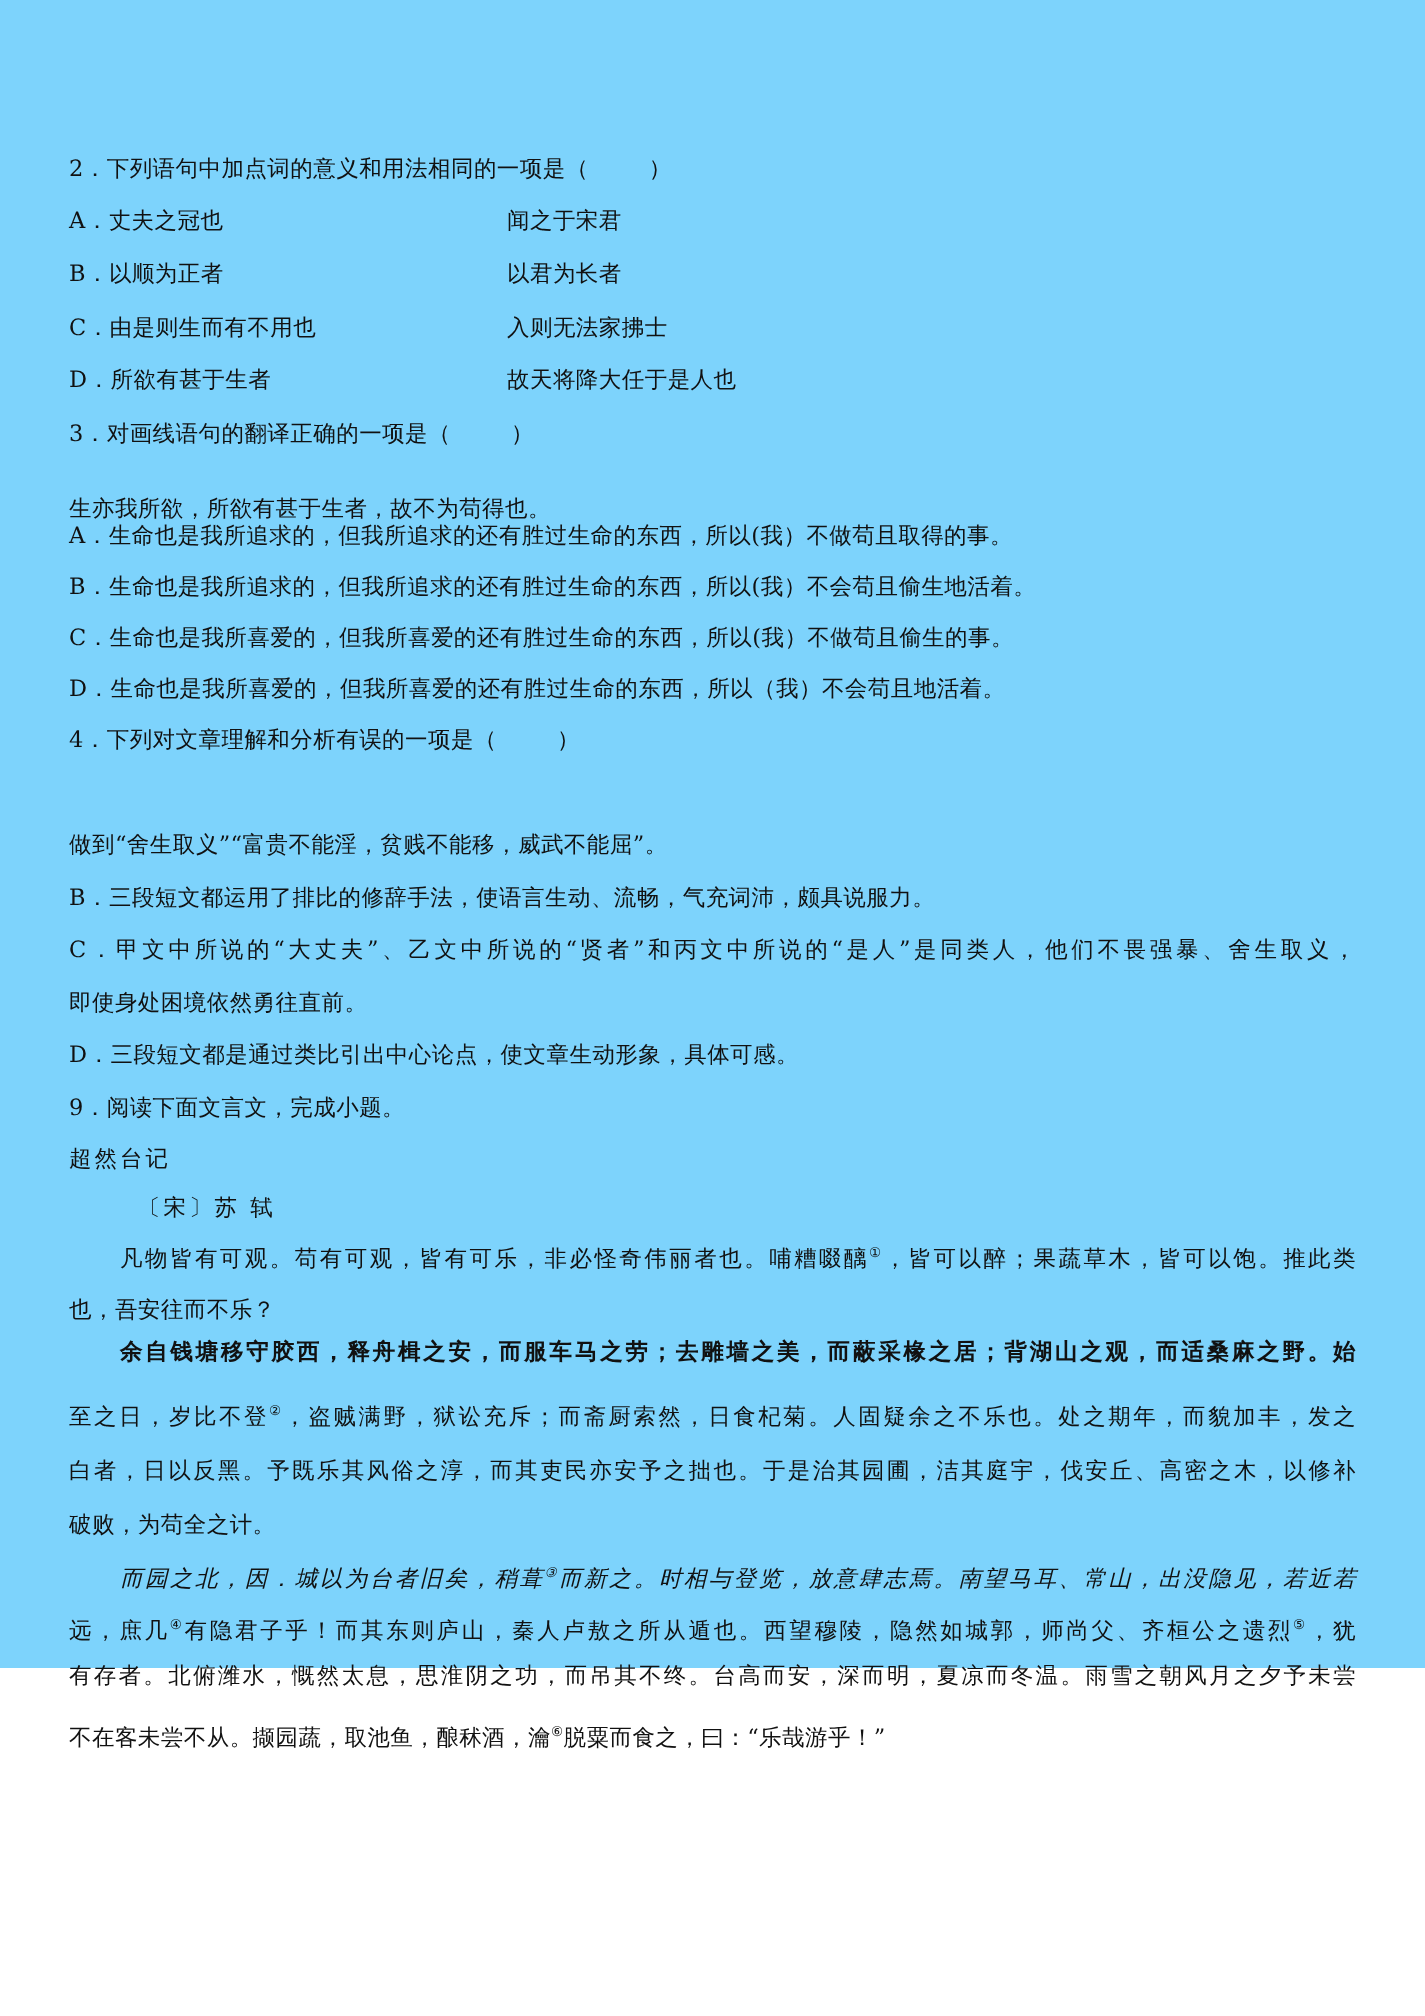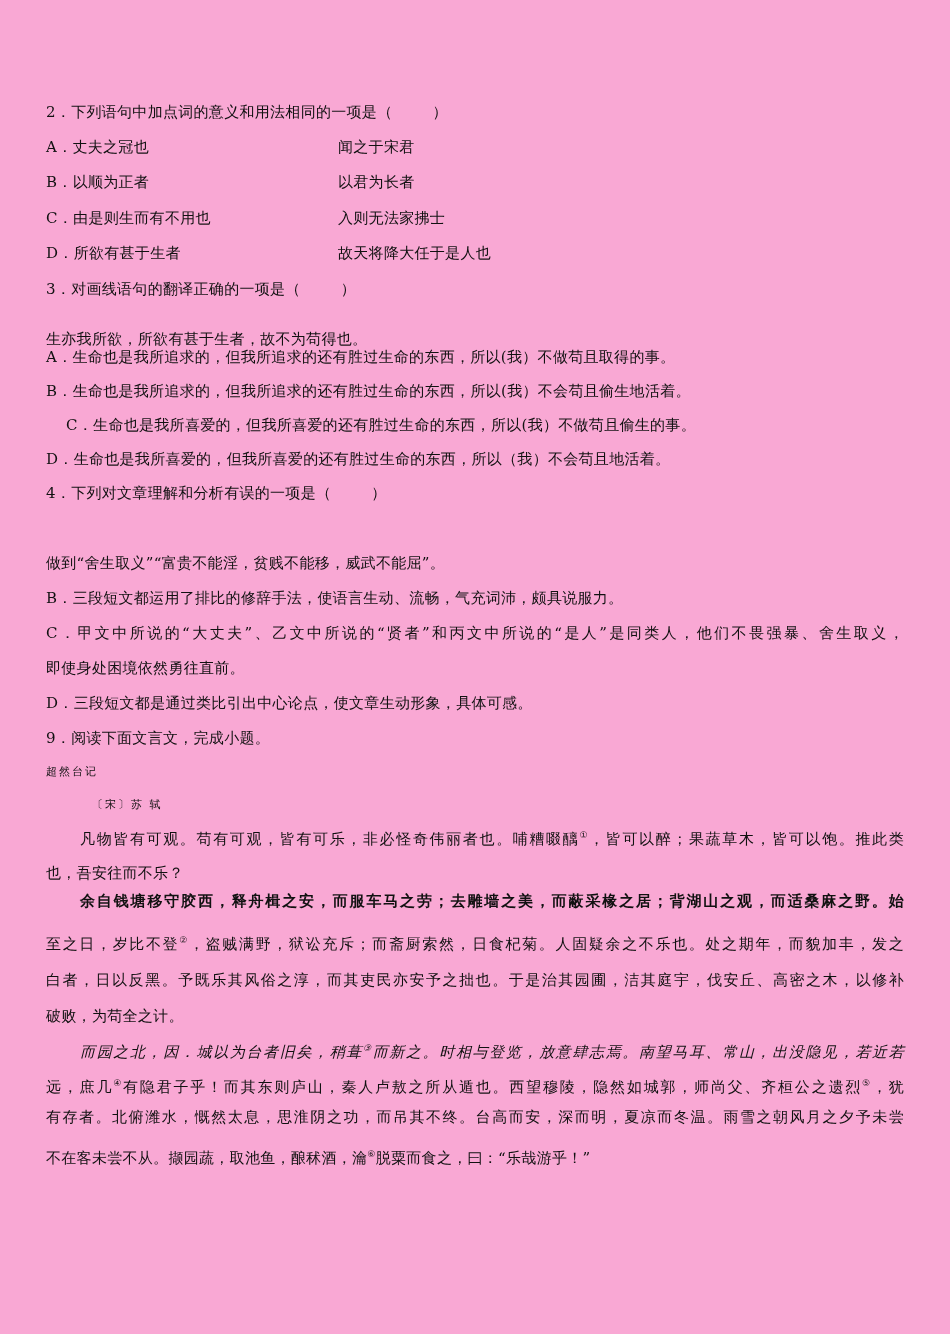--- a/index.html
+++ b/index.html
@@ -12,22 +12,22 @@
       height: 1344px;
       position: relative;
       overflow: hidden;
       color: #111111;
       font-family: "DejaVu Serif", "Liberation Serif", serif;
     }
     .page {
       position: absolute;
       left: 0; top: 0;
       width: 950px;
-      height: 1334px;
-      background: #f9a8d4;
+      height: 1112px;
+      background: #7dd3fc;
     }
     .line {
       position: absolute;
       left: 46px;
       font-size: 15px;
       line-height: 20px;
       white-space: nowrap;
       letter-spacing: 0.3px;
     }
     .indent { left: 92px; }
@@ -43,21 +43,21 @@
       text-align: justify;
       text-align-last: justify;
     }
     .kai {
       font-family: "DejaVu Sans", "Liberation Sans", sans-serif;
       font-size: 14.5px;
       letter-spacing: 1.5px;
     }
     .title-kai {
       font-family: "DejaVu Sans", "Liberation Sans", sans-serif;
-      font-size: 11px;
+      font-size: 15px;
       letter-spacing: 2px;
     }
     sup { font-size: 9px; line-height: 0; }
     .blank { display: inline-block; width: 40px; }
   </style>
 </head>
 <body>
 
 <div class="page">
 
@@ -84,21 +84,21 @@
   <div class="line" style="top:279px;">
     <span>3．对画线语句的翻译正确的一项是（</span><span class="blank"></span><span>）</span>
   </div>
   <div class="line" style="top:329px;">生亦我所欲，所欲有甚于生者，故不为苟得也。</div>
   <div class="line" style="top:347px;">
     <span>A．</span><span>生命也是我所追求的，但我所追求的还有胜过生命的东西，所以(我）不做苟且取得的事。</span>
   </div>
   <div class="line" style="top:381px;">
     <span>B．</span><span>生命也是我所追求的，但我所追求的还有胜过生命的东西，所以(我）不会苟且偷生地活着。</span>
   </div>
-  <div class="line" style="top:415px;margin-left:20px;">
+  <div class="line" style="top:415px;">
     <span>C．</span><span>生命也是我所喜爱的，但我所喜爱的还有胜过生命的东西，所以(我）不做苟且偷生的事。</span>
   </div>
   <div class="line" style="top:449px;">
     <span>D．</span><span>生命也是我所喜爱的，但我所喜爱的还有胜过生命的东西，所以（我）不会苟且地活着。</span>
   </div>
 
   <div class="line" style="top:483px;">
     <span>4．下列对文章理解和分析有误的一项是（</span><span class="blank"></span><span>）</span>
   </div>
   <div class="line" style="top:553px;">做到“舍生取义”“富贵不能淫，贫贱不能移，威武不能屈”。</div>

